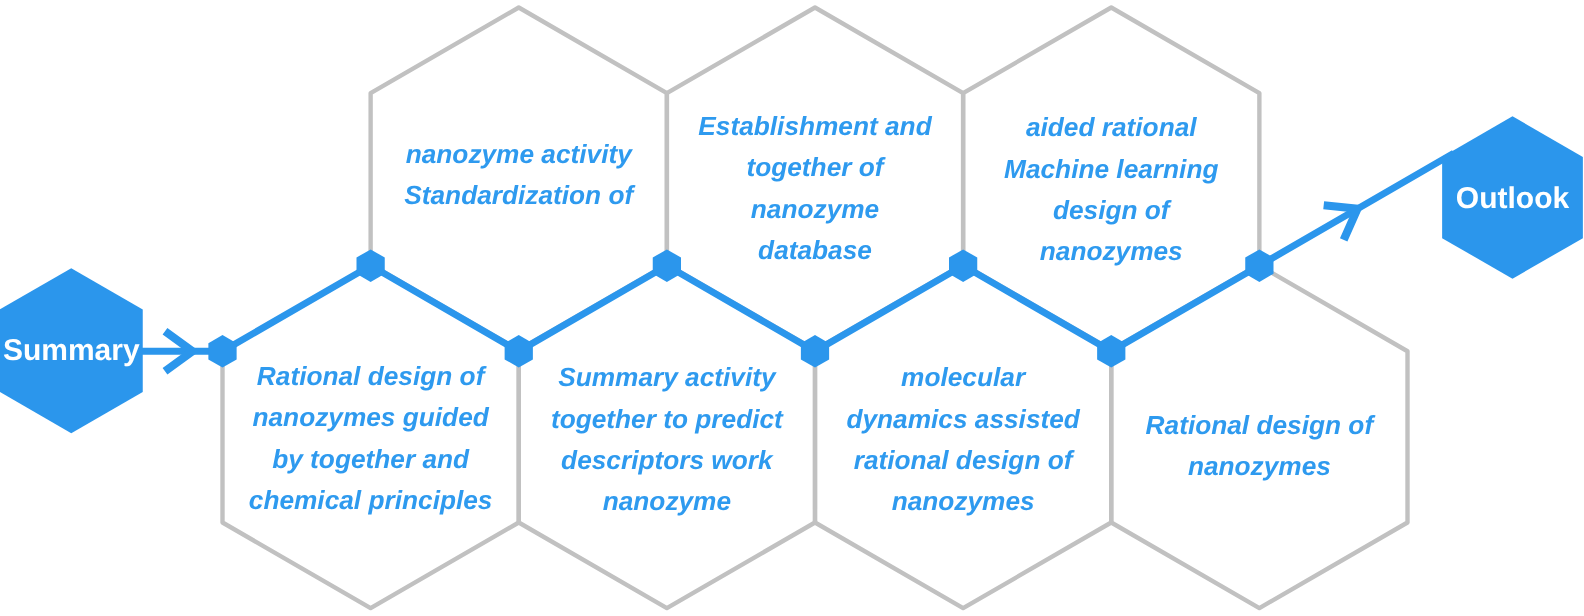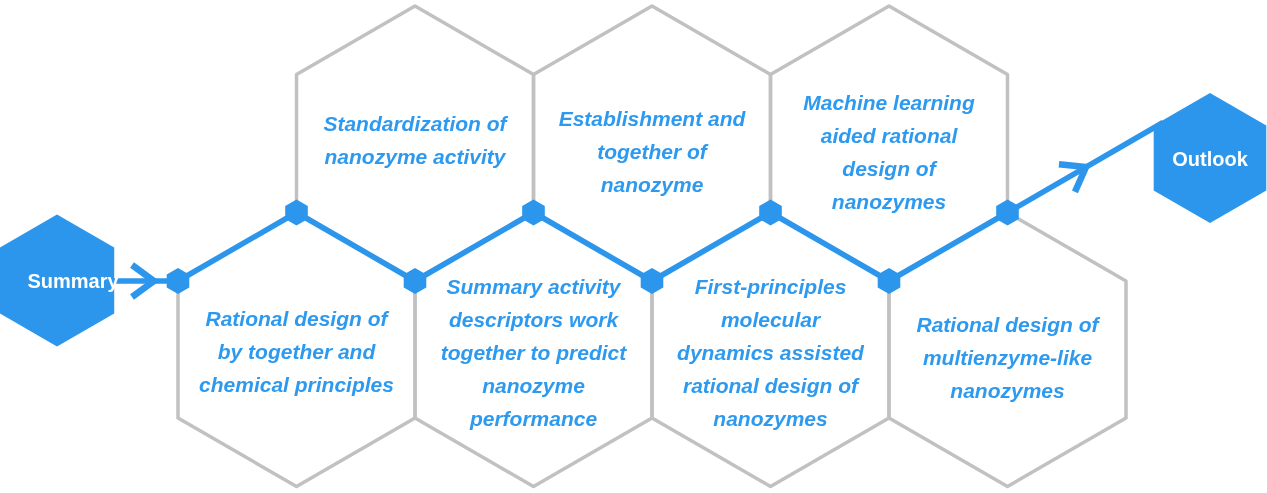--- a/index.html
+++ b/index.html
@@ -52,21 +52,21 @@
     color: var(--hex-text);
     white-space: nowrap;
     font-style: italic;
   }
   .hex-label .line { display: block; }
   .endpoint-label {
     position: absolute;
     transform: translate(-50%, -50%);
     text-align: right;
     font-weight: bold;
-    font-size: 20px;
+    font-size: 24px;
     color: var(--endpoint-text);
     white-space: nowrap;
   }
 </style>
 </head>
 <body>
 
 <div class="stage">
 
   <svg width="1267" height="493" viewBox="0 0 1267 493">
@@ -99,62 +99,61 @@
     <use class="node-marker" href="#node-hex" transform="translate(533.5,212.5)"></use>
     <use class="node-marker" href="#node-hex" transform="translate(652,281)"></use>
     <use class="node-marker" href="#node-hex" transform="translate(770.5,212.5)"></use>
     <use class="node-marker" href="#node-hex" transform="translate(889,281)"></use>
     <use class="node-marker" href="#node-hex" transform="translate(1007.5,212.5)"></use>
 
     <polygon class="hex-filled" points="57,214.5 114.2,247.5 114.2,313.5 57,346.5 -0.2,313.5 -0.2,247.5"></polygon>
     <polygon class="hex-filled" points="1210,93 1266.3,125.5 1266.3,190.5 1210,223 1153.7,190.5 1153.7,125.5"></polygon>
   </svg>
 
-  <div class="endpoint-label" style="left:57px; top:281px;margin-left:16px;">Summary</div>
+  <div class="endpoint-label" style="left:57px; top:281px;">Summary</div>
 
   <div class="hex-label" style="left:415px; top:140px;">
+      <span class="line">nanozyme activity</span>
       <span class="line">Standardization of</span>
-      <span class="line">nanozyme activity</span>
     </div>
 
   <div class="hex-label" style="left:652px; top:151px;">
       <span class="line">Establishment and</span>
       <span class="line">together of</span>
       <span class="line">nanozyme</span>
+      <span class="line">database</span>
     </div>
 
   <div class="hex-label" style="left:889px; top:152px;">
+      <span class="line">aided rational</span>
       <span class="line">Machine learning</span>
-      <span class="line">aided rational</span>
       <span class="line">design of</span>
       <span class="line">nanozymes</span>
     </div>
 
   <div class="hex-label" style="left:296.5px; top:351px;">
       <span class="line">Rational design of</span>
+      <span class="line">nanozymes guided</span>
       <span class="line">by together and</span>
       <span class="line">chemical principles</span>
     </div>
 
   <div class="hex-label" style="left:533.5px; top:352px;">
       <span class="line">Summary activity</span>
+      <span class="line">together to predict</span>
       <span class="line">descriptors work</span>
-      <span class="line">together to predict</span>
       <span class="line">nanozyme</span>
-      <span class="line">performance</span>
     </div>
 
   <div class="hex-label" style="left:770.5px; top:352px;">
-      <span class="line">First-principles</span>
       <span class="line">molecular</span>
       <span class="line">dynamics assisted</span>
       <span class="line">rational design of</span>
       <span class="line">nanozymes</span>
     </div>
 
   <div class="hex-label" style="left:1007.5px; top:357px;">
       <span class="line">Rational design of</span>
-      <span class="line">multienzyme-like</span>
       <span class="line">nanozymes</span>
     </div>
 
   <div class="endpoint-label" style="left:1210px; top:159px;">Outlook</div>
 </div>
 
 </body></html>

